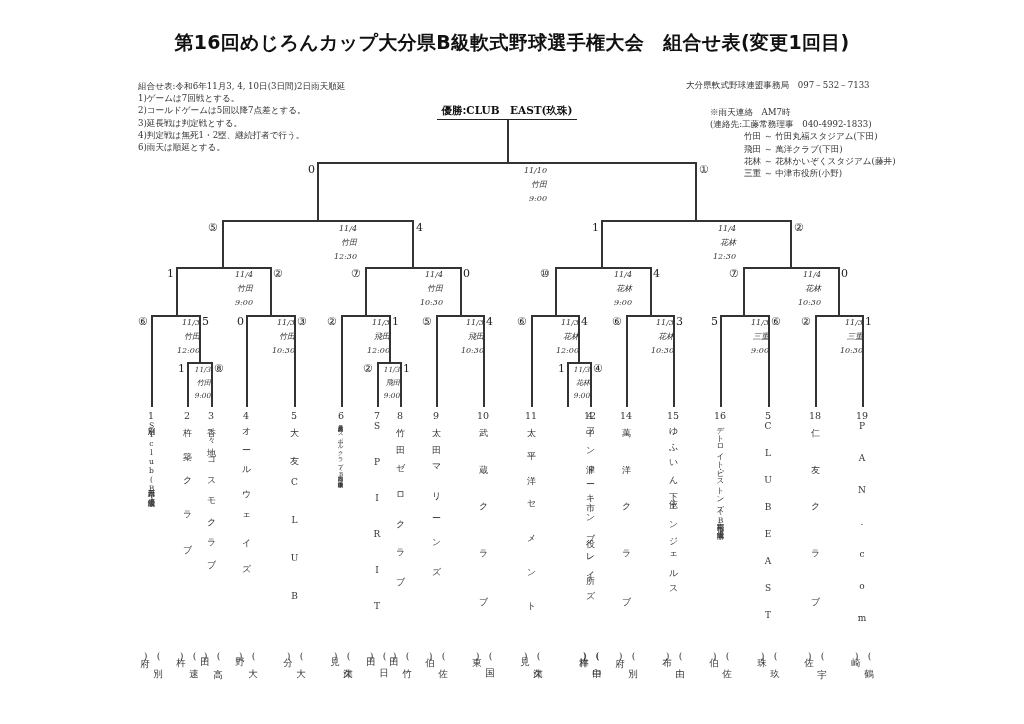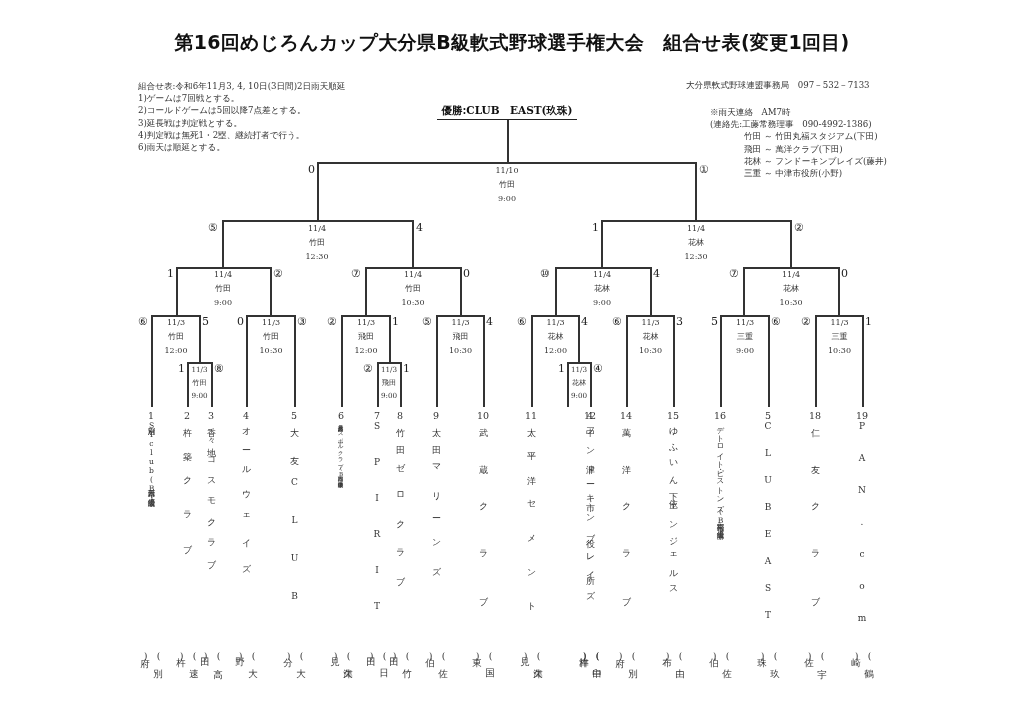--- a/index.html
+++ b/index.html
@@ -10,21 +10,21 @@
   .notes { position: absolute; left: 138px; top: 80px; font-size: 8.6px; line-height: 12.2px; color: #333; }
   .office { position: absolute; left: 686px; top: 80px; font-size: 8.6px; color: #333; }
   .rain { position: absolute; left: 710px; top: 106px; font-size: 8.6px; line-height: 12.2px; color: #333; }
   .rain .v { padding-left: 34px; }
   .winner { position: absolute; left: 437px; top: 104px; width: 140px; text-align: center;
             font-size: 10.5px; font-weight: bold; border-bottom: 1.5px solid #222; padding-bottom: 1px; color:#111; }
   .ln { position: absolute; background: #333; }
   .h { height: 1.5px; }
   .v { }
   .vl { width: 1.5px; }
-  .info { position: absolute; text-align: center; font-size: 8px; line-height: 14px; color: #333; }
+  .info { position: absolute; text-align: right; font-size: 8px; line-height: 14px; color: #333; font-style: italic; }
   .info.sm { font-size: 7.2px; line-height: 13px; }
   .sc { position: absolute; font-size: 11px; line-height: 12px; color: #222; }
   .team { position: absolute; top: 410px; width: 20px; margin-left: -10px; text-align: center; color: #333; }
   .team .num { font-size: 9.5px; line-height: 11px; display:block; }
   .team .nm { display:block; font-size: 9px; writing-mode: vertical-rl; text-orientation: upright;
               margin: 0 auto; letter-spacing: 0px; }
   .team .org { display:block; font-size: 9.5px; writing-mode: vertical-rl; text-orientation: upright;
                position: absolute; left: 50%; transform: translateX(-50%); top: 240px; }
 </style>
 </head>
@@ -38,24 +38,24 @@
   <div>2)コールドゲームは5回以降7点差とする。</div>
   <div>3)延長戦は判定戦とする。</div>
   <div>4)判定戦は無死1・2塁、継続打者で行う。</div>
   <div>6)雨天は順延とする。</div>
 </div>
 
 <div class="office">大分県軟式野球連盟事務局　097－532－7133</div>
 
 <div class="rain">
   <div>※雨天連絡　AM7時</div>
-  <div>(連絡先:工藤常務理事　090-4992-1386)</div>
+  <div>(連絡先:工藤常務理事　040-4992-1833)</div>
   <div class="v">竹田 ～ 竹田丸福スタジアム(下田)</div>
   <div class="v">飛田 ～ 萬洋クラブ(下田)</div>
-  <div class="v">花林 ～ フンドーキンブレイズ(藤井)</div>
+  <div class="v">花林 ～ 花林かいぞくスタジアム(藤井)</div>
   <div class="v">三重 ～ 中津市役所(小野)</div>
 </div>
 
 <div class="winner">優勝:CLUB　EAST(玖珠)</div>
 
 <div>
 
   <div class="ln vl" style="left:507px; top:120px; height:42px;"></div>
 
   <div class="ln h" style="left:317px; top:162px; width:379px;"></div>

